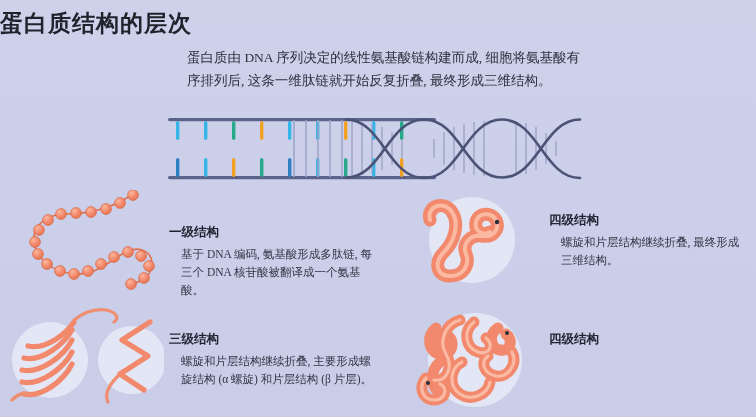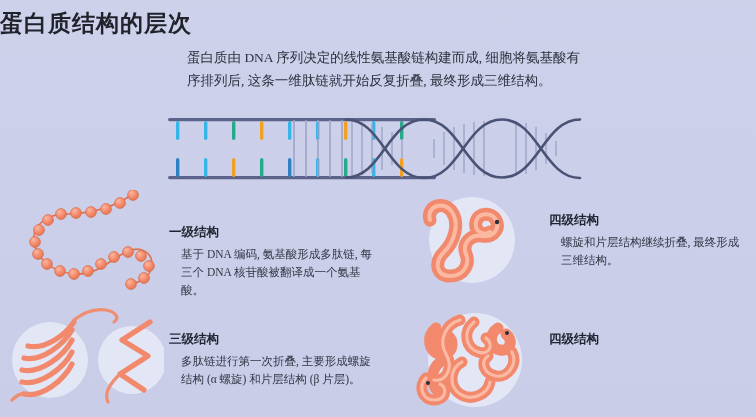--- a/index.html
+++ b/index.html
@@ -260,21 +260,21 @@
     </svg>
   </div>
 
   <div class="sec-text sec-primary-text">
     <div class="sec-title">一级结构</div>
     <div class="sec-body">基于 DNA 编码, 氨基酸形成多肽链, 每三个 DNA 核苷酸被翻译成一个氨基酸。</div>
   </div>
 
   <div class="sec-text sec-secondary-text">
     <div class="sec-title">三级结构</div>
-    <div class="sec-body">多肽链进行第一次折叠, 主要形成螺旋结构 (α 螺旋) 和片层结构 (β 片层)。</div>
+    <div class="sec-body">螺旋和片层结构继续折叠, 主要形成螺旋结构 (α 螺旋) 和片层结构 (β 片层)。</div>
   </div>
 
   <div class="sec-text sec-tertiary-text">
     <div class="sec-title">四级结构</div>
     <div class="sec-body">螺旋和片层结构继续折叠, 最终形成三维结构。</div>
   </div>
 
   <div class="sec-text sec-quaternary-text">
     <div class="sec-title">四级结构</div>
   </div>

